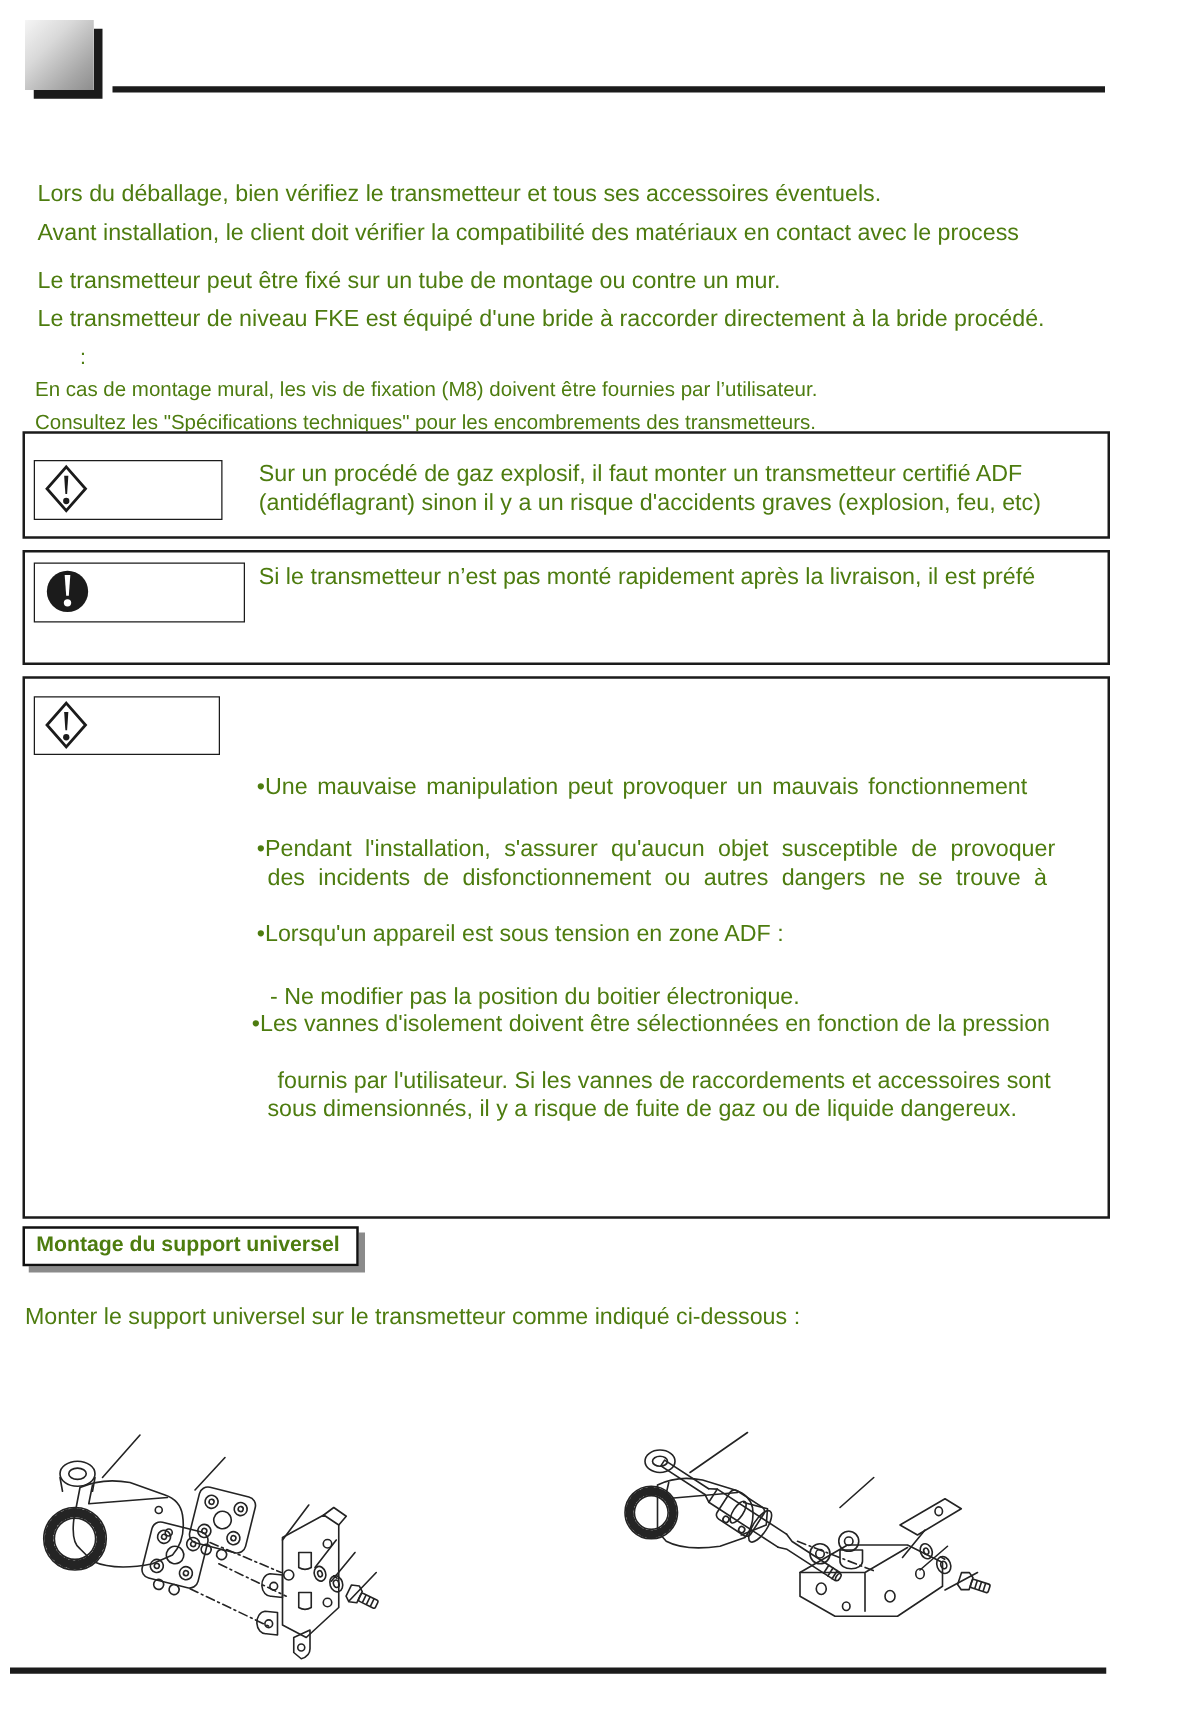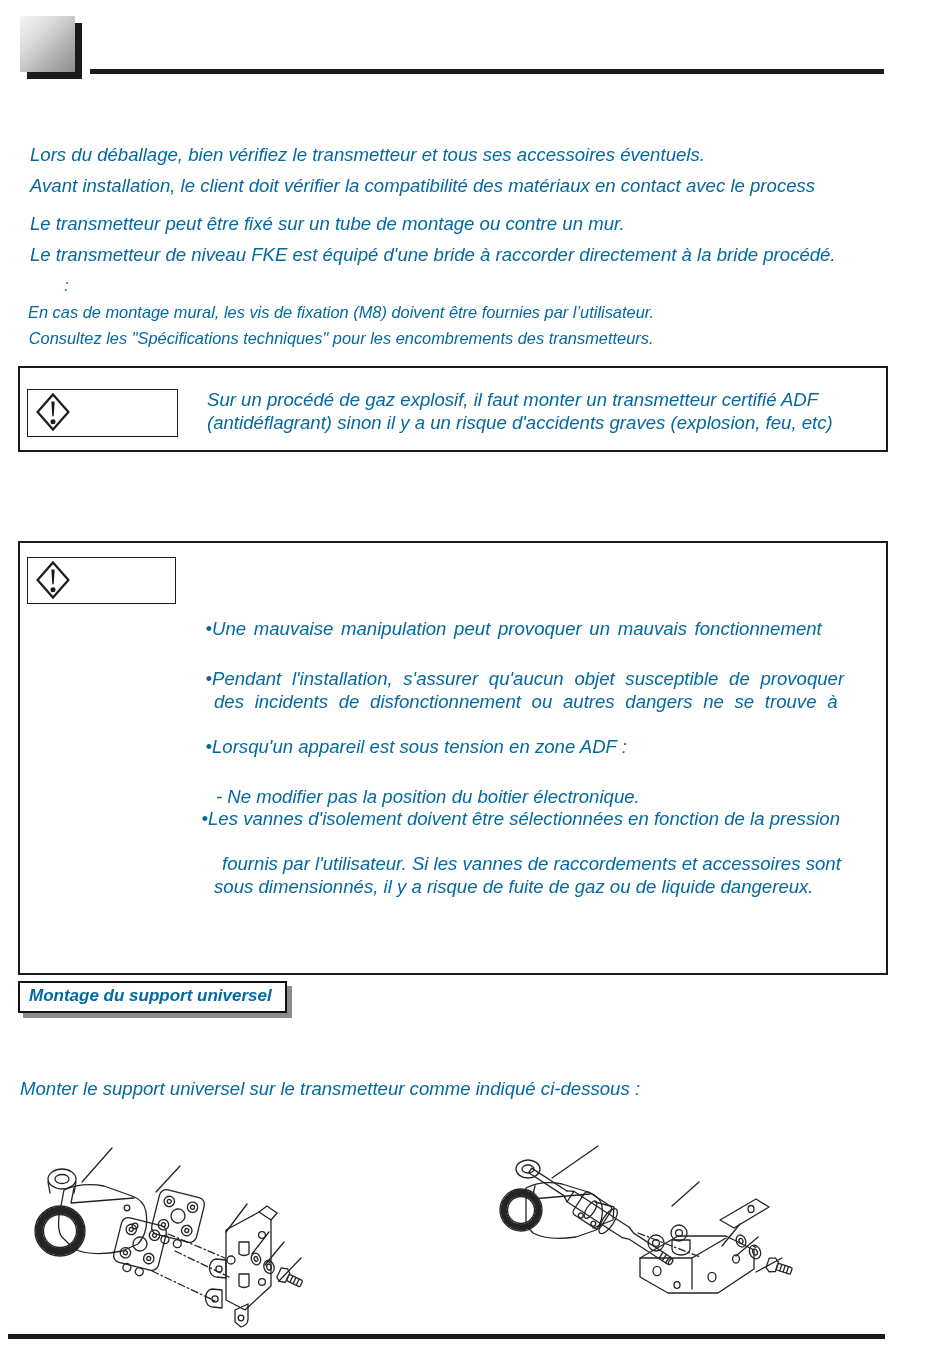--- a/index.html
+++ b/index.html
@@ -1,31 +1,31 @@
 <!DOCTYPE html>
 <html><head>
 <meta charset="utf-8">
 <style>
   html,body{margin:0;padding:0;background:#ffffff;}
   .page{
     position:relative;width:950px;height:1369px;background:#ffffff;
-    font-family:"Liberation Sans",sans-serif;color:#0369a1;overflow:hidden;font-style:italic;
+    font-family:"Liberation Sans",sans-serif;color:#4d7c0f;overflow:hidden;
   }
   .abs{position:absolute;}
   
   .corner-tab{
     left:20px;top:16px;width:55px;height:56px;
     background:linear-gradient(135deg,#f5f5f5 0%,#d9d9d9 35%,#a8a8a8 75%,#8d8d8d 100%);
     box-shadow:7px 7px 0 #1b1b1b;
   }
   .top-rule{left:90px;top:69px;width:794px;height:5px;background:#1b1b1b;}
   .bottom-rule{left:8px;top:1334px;width:877px;height:5px;background:#1b1b1b;}
 
   .body-text{font-size:18.6px;line-height:31px;white-space:nowrap;}
-  .small-text{font-size:16.4px;line-height:26px;white-space:nowrap;text-align:center;}
+  .small-text{font-size:16.4px;line-height:26px;white-space:nowrap;}
 
   
   .alert-box{border:2px solid #1b1b1b;background:#ffffff;}
   .icon-frame{position:absolute;border:1.6px solid #1b1b1b;background:#ffffff;}
   .alert-line{position:absolute;font-size:18.6px;line-height:23px;white-space:nowrap;}
 
   .mark{display:inline-block;width:15px;}
 
   
   .section-title-box{
@@ -59,32 +59,42 @@
     <div>Le transmetteur de niveau FKE est équipé d'une bride à raccorder directement à la bride procédé.</div>
   </div>
 
   <div class="abs" style="left:64px;top:276px;font-size:17px;">:</div>
 
   <div class="abs small-text" style="left:28px;top:299px;">
     <div>En cas de montage mural, les vis de fixation (M8) doivent être fournies par l’utilisateur.</div>
     <div>Consultez les "Spécifications techniques" pour les encombrements des transmetteurs.</div>
   </div>
 
-  <div class="abs alert-box" style="left:18px;top:366px;width:866px;height:82px;">
+  <div class="abs alert-box" style="left:18px;top:345px;width:866px;height:82px;">
     <div class="icon-frame" style="left:7px;top:21px;width:149px;height:46px;">
       <svg width="42" height="42" style="position:absolute;left:4px;top:1px;" viewBox="0 0 52 60">
         <path d="M26,5 L48,30 26,55 4,30 Z" fill="none" stroke="#1b1b1b" stroke-width="3.2"></path>
         <polygon points="23.6,15 28.4,15 27,36 25,36" fill="#1b1b1b"></polygon>
         <circle cx="26" cy="44" r="3.6" fill="#1b1b1b"></circle>
       </svg>
     </div>
     <div class="alert-line" style="left:187px;top:20px;">Sur un procédé de gaz explosif, il faut monter un transmetteur certifié ADF</div>
     <div class="alert-line" style="left:187px;top:43px;">(antidéflagrant) sinon il y a un risque d'accidents graves (explosion, feu, etc)</div>
   </div>
 
+  <div class="abs alert-box" style="left:18px;top:440px;width:866px;height:88px;">
+    <div class="icon-frame" style="left:7px;top:8px;width:167px;height:46px;">
+      <svg width="40" height="40" style="position:absolute;left:6px;top:3px;" viewBox="0 0 46 46">
+        <circle cx="23" cy="22" r="19" fill="#1b1b1b"></circle>
+        <polygon points="20.4,7 25.6,7 24.2,26 21.8,26" fill="#ffffff"></polygon>
+        <circle cx="23" cy="32.5" r="3.4" fill="#ffffff"></circle>
+      </svg>
+    </div>
+    <div class="alert-line" style="left:187px;top:7px;">Si le transmetteur n’est pas monté rapidement après la livraison, il est préfé</div>
+  </div>
 
   <div class="abs alert-box" style="left:18px;top:541px;width:866px;height:430px;text-align:right;">
     <div class="icon-frame" style="left:7px;top:14px;width:147px;height:45px;">
       <svg width="42" height="42" style="position:absolute;left:4px;top:1px;" viewBox="0 0 52 60">
         <path d="M26,5 L48,30 26,55 4,30 Z" fill="none" stroke="#1b1b1b" stroke-width="3.2"></path>
         <polygon points="23.6,15 28.4,15 27,36 25,36" fill="#1b1b1b"></polygon>
         <circle cx="26" cy="44" r="3.6" fill="#1b1b1b"></circle>
       </svg>
     </div>
 
@@ -98,21 +108,21 @@
     <div class="alert-line" style="left:196px;top:242px;">- Ne modifier pas la position du boitier électronique.</div>
 
     <div class="alert-line" style="left:177px;top:264px;"><span class="mark" style="width:11px;">•</span><span>Les vannes d'isolement doivent être sélectionnées en fonction de la pression</span></div>
 
     <div class="alert-line" style="left:202px;top:309px;">fournis par l'utilisateur. Si les vannes de raccordements et accessoires sont</div>
     <div class="alert-line" style="left:194px;top:332px;">sous dimensionnés, il y a risque de fuite de gaz ou de liquide dangereux.</div>
   </div>
 
   <div class="abs section-title-box">Montage du support universel</div>
 
-  <div class="abs body-text" style="left:20px;top:1037px;margin-top:36px;">Monter le support universel sur le transmetteur comme indiqué ci-dessous :</div>
+  <div class="abs body-text" style="left:20px;top:1037px;">Monter le support universel sur le transmetteur comme indiqué ci-dessous :</div>
 
   <svg class="abs" style="left:28px;top:1138px;" width="292" height="197" viewBox="0 0 292 197">
     <g class="ln">
 
       <path d="M54,44 L84,10"></path>
       <path d="M128,54 L152,28"></path>
       <path d="M198,94 L219,66"></path>
       <path d="M224,116 L241,94"></path>
       <path d="M237,127 L256,104"></path>
       <path d="M251,143 L273,120"></path>

